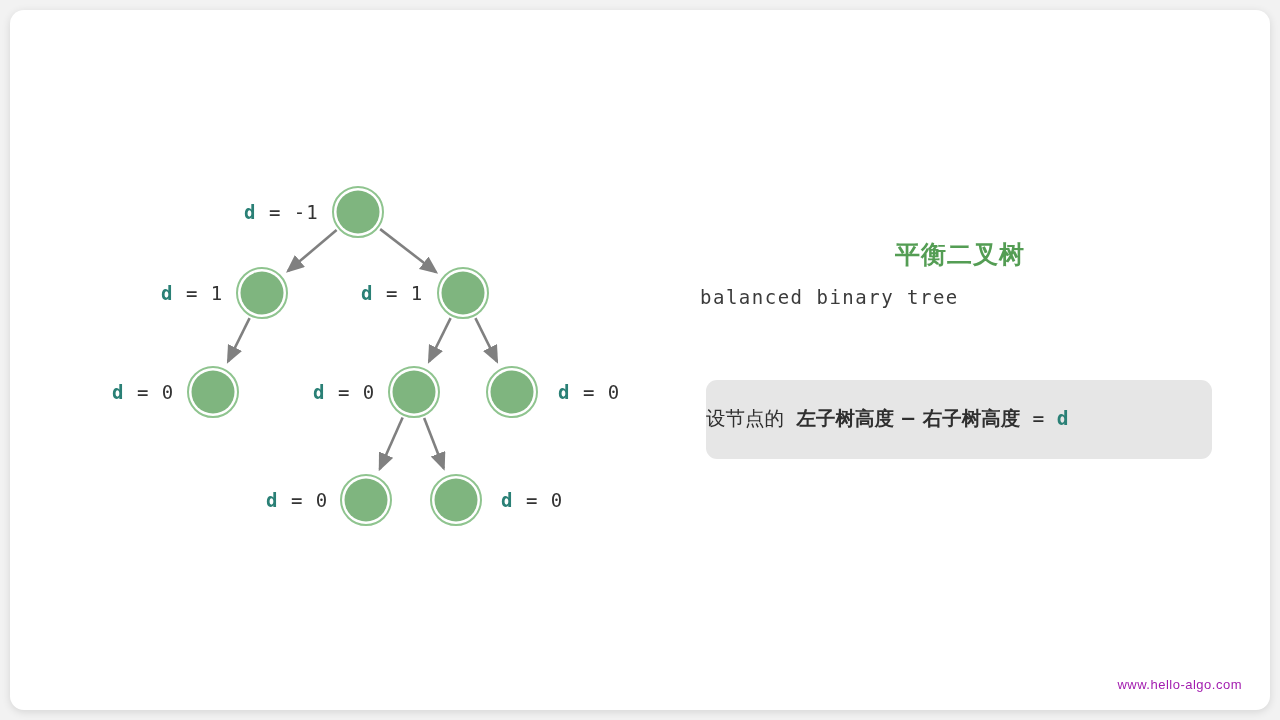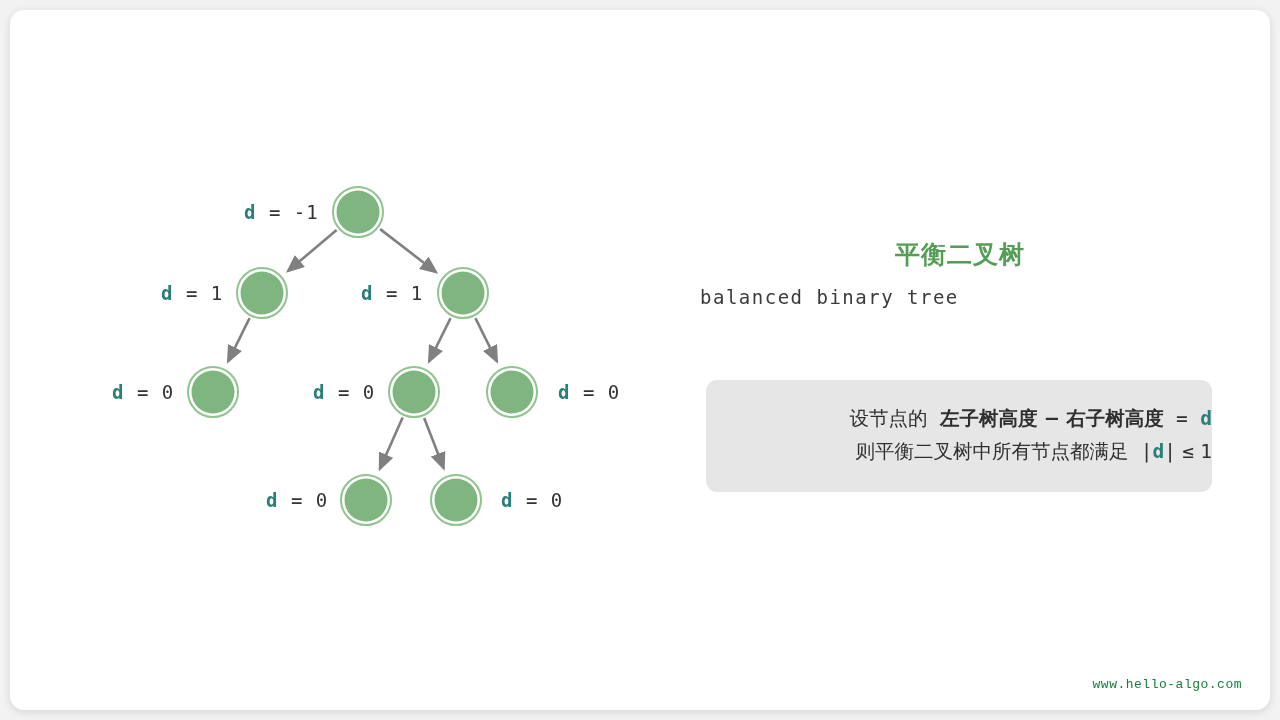--- a/index.html
+++ b/index.html
@@ -78,35 +78,35 @@
     left:6px;top:370px;
     width:506px;
     padding:22px 0 24px 0;
     background:#e6e6e6;
     border-radius:11px;
     box-sizing:border-box;
   }
   .def-line{
     font-size:19.5px;
     color:#2f2f2f;
-    text-align:right;
+    text-align:left;
     line-height:33px;
     white-space:nowrap;
   }
   .def-line .bold{font-weight:bold;}
   .def-line .dv{color:#2a8076;font-weight:bold;
     font-family:"DejaVu Sans Mono","Liberation Mono",monospace;}
   .def-line .mono{font-family:"DejaVu Sans Mono","Liberation Mono",monospace;}
 
   #watermark{
     position:absolute;
     right:28px;bottom:18px;
-    font-family:Liberation Mono, monospace;
+    font-family:Liberation Sans, sans-serif;
     font-size:13px;
-    color:#15803d;
+    color:#a21caf;
     letter-spacing:0.5px;
   }
 </style>
 </head>
 <body>
 
 <div id="card">
 
   <svg id="tree-figure" viewBox="0 0 660 700" width="660" height="700">
     <defs>
@@ -157,20 +157,17 @@
   <div id="right-panel">
 
     <div id="title-zh">平衡二叉树</div>
 
     <div id="title-en">balanced binary tree</div>
 
     <div id="definition-box">
       <div class="def-line">
         <span>设节点的</span><span>&nbsp;&nbsp;</span><span class="bold">左子树高度</span><span>&nbsp;</span><span class="bold">−</span><span>&nbsp;</span><span class="bold">右子树高度</span><span>&nbsp;&nbsp;</span><span class="mono">=</span><span>&nbsp;&nbsp;</span><span class="dv">d</span>
       </div>
-      <div class="def-line">
-        <span>则平衡二叉树中所有节点都满足</span><span>&nbsp;&nbsp;</span><span class="mono">|</span><span class="dv">d</span><span class="mono">|</span><span>&nbsp;</span><span class="mono">≤</span><span>&nbsp;</span><span class="mono">1</span>
-      </div>
     </div>
   </div>
 
   <div id="watermark">www.hello-algo.com</div>
 </div>
 
 </body></html>

